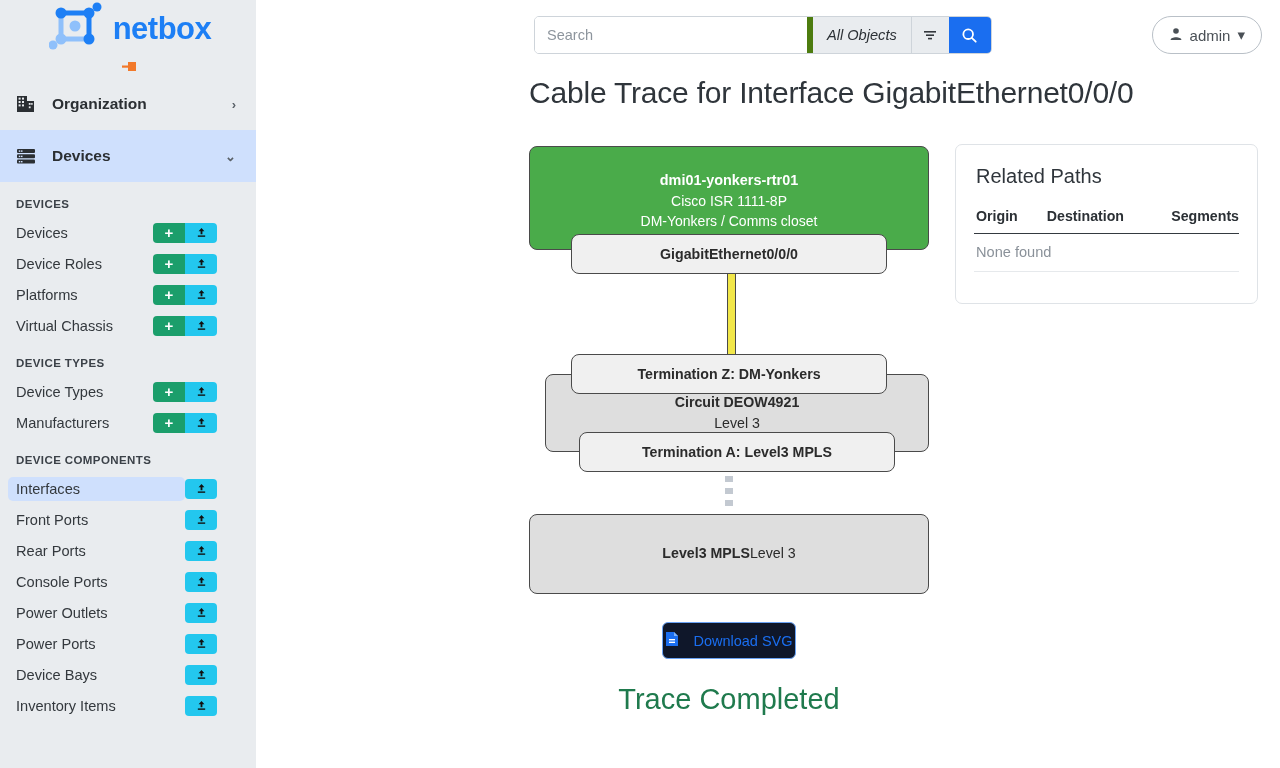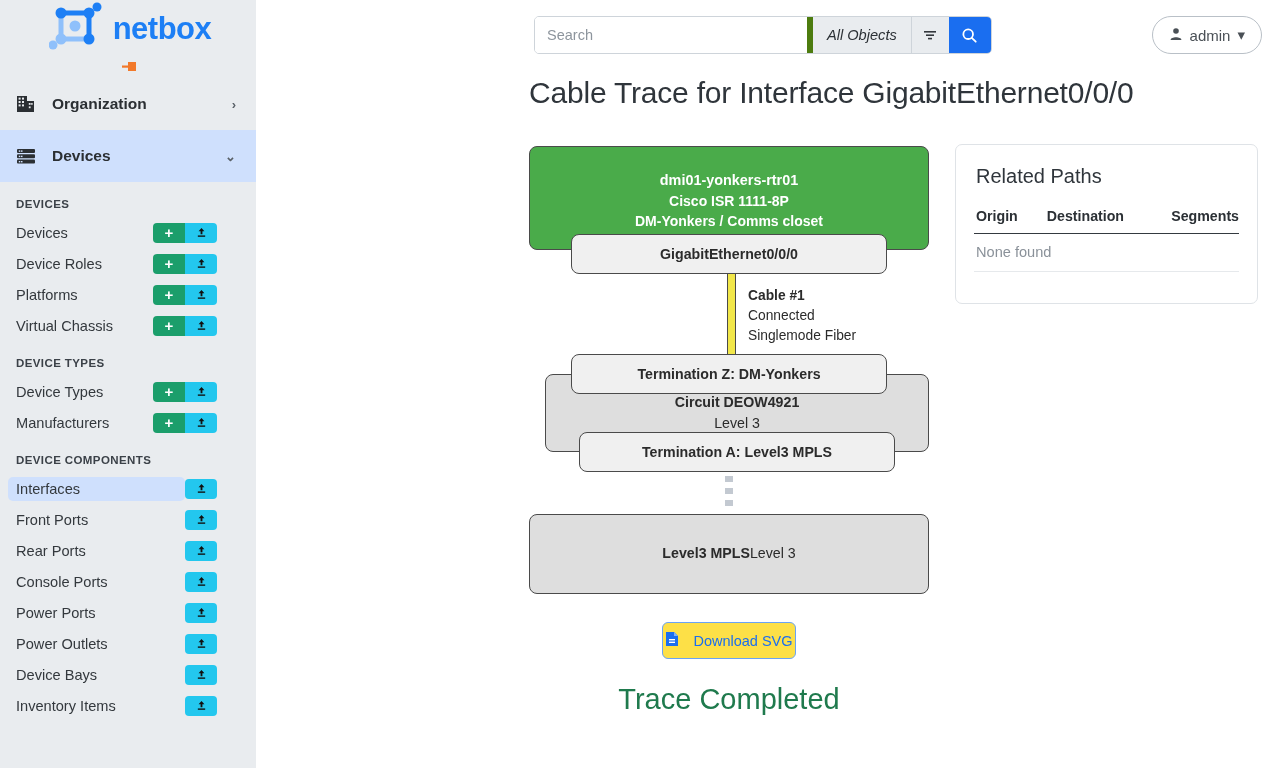--- a/index.html
+++ b/index.html
@@ -118,21 +118,21 @@
   .trace-col { width: 400px; position: relative; }
   .node {
     border: 1px solid #4a4a4a; border-radius: 8px;
     text-align:center; position:relative;
   }
   .node-device {
     background:#4aab4a; color:#fff;
     height: 104px; padding-top: 23px;
   }
   .node-device .n1 { font-size: 14.4px; font-weight:700; line-height: 1.45; }
-  .node-device .n2, .node-device .n3 { font-size: 14px; font-weight:700; line-height: 1.45; }
+  .node-device .n2, .node-device .n3 { font-size: 14px; font-weight:400; line-height: 1.45; }
 
   .node-term {
     background:#f0f0f0; color:#2b2b2b;
     width: 316px; height: 40px; margin: -16px auto 0 auto;
     display:flex; align-items:center; justify-content:center;
     font-size: 14.2px; font-weight:700; position:relative; z-index:3;
   }
 
   .cable-seg { position: relative; height: 96px; }
   .cable-line {
@@ -164,21 +164,21 @@
     height: 80px; margin-top: 0;
     display:flex; align-items:center; justify-content:center;
   }
   .node-provider .p1 { font-size: 14.2px; font-weight:700; line-height:1.5; }
   .node-provider .p2 { font-size: 14.2px; font-weight:400; line-height:1.5; }
 
   .dl-wrap { text-align:center; margin-top: 28px; }
   .dl-btn {
     display:inline-flex; align-items:center; gap:14px;
     padding: 8px 2px; border:1px solid #6aa3f5; border-radius:6px;
-    color:#1a6ef0; background:#fde047; font-size:14.5px; cursor:pointer;
+    color:#1a6ef0; background:#0f172a; font-size:14.5px; cursor:pointer;
   }
   .trace-done {
     text-align:center; margin-top: 24px;
     font-size: 29px; color:#1f7a4d; font-weight:400;
   }
 
   
   .card {
     flex: 1; max-width: 568px;
     background:#fff; border:1px solid #dfe3e7; border-radius:7px;
@@ -385,32 +385,32 @@
       <span class="btn-pair">
         <span class="mini-btn mini-up single">
           <svg width="11" height="11" viewBox="0 0 12 12" fill="#111">
               <path d="M6 1L9.2 4.6H7V7.8H5V4.6H2.8z"></path>
               <rect x="2" y="9.2" width="8" height="1.5"></rect>
             </svg>
         </span>
       </span>
     </div>
     <div class="nav-item">
+      <span class="item-lbl">Power Outlets</span>
+      <span class="btn-pair">
+        <span class="mini-btn mini-up single">
+          <svg width="11" height="11" viewBox="0 0 12 12" fill="#111">
+              <path d="M6 1L9.2 4.6H7V7.8H5V4.6H2.8z"></path>
+              <rect x="2" y="9.2" width="8" height="1.5"></rect>
+            </svg>
+        </span>
+      </span>
+    </div>
+    <div class="nav-item">
       <span class="item-lbl">Power Ports</span>
-      <span class="btn-pair">
-        <span class="mini-btn mini-up single">
-          <svg width="11" height="11" viewBox="0 0 12 12" fill="#111">
-              <path d="M6 1L9.2 4.6H7V7.8H5V4.6H2.8z"></path>
-              <rect x="2" y="9.2" width="8" height="1.5"></rect>
-            </svg>
-        </span>
-      </span>
-    </div>
-    <div class="nav-item">
-      <span class="item-lbl">Power Outlets</span>
       <span class="btn-pair">
         <span class="mini-btn mini-up single">
           <svg width="11" height="11" viewBox="0 0 12 12" fill="#111">
               <path d="M6 1L9.2 4.6H7V7.8H5V4.6H2.8z"></path>
               <rect x="2" y="9.2" width="8" height="1.5"></rect>
             </svg>
         </span>
       </span>
     </div>
     <div class="nav-item">
@@ -481,25 +481,20 @@
           <div class="n2">Cisco ISR 1111-8P</div>
           <div class="n3">DM-Yonkers / Comms closet</div>
         </div>
 
         <div class="node node-term">
           <span>GigabitEthernet0/0/0</span>
         </div>
 
         <div class="cable-seg">
           <div class="cable-line"></div>
-          <div class="cable-info">
-            <div class="c1">Cable #1</div>
-            <div class="c2">Connected</div>
-            <div class="c3">Singlemode Fiber</div>
-          </div>
         </div>
 
         <div class="node node-term">
           <span>Termination Z: DM-Yonkers</span>
         </div>
 
         <div class="circuit-wrap">
           <div class="node node-circuit">
             <div class="q1">Circuit DEOW4921</div>
             <div class="q2">Level 3</div>

